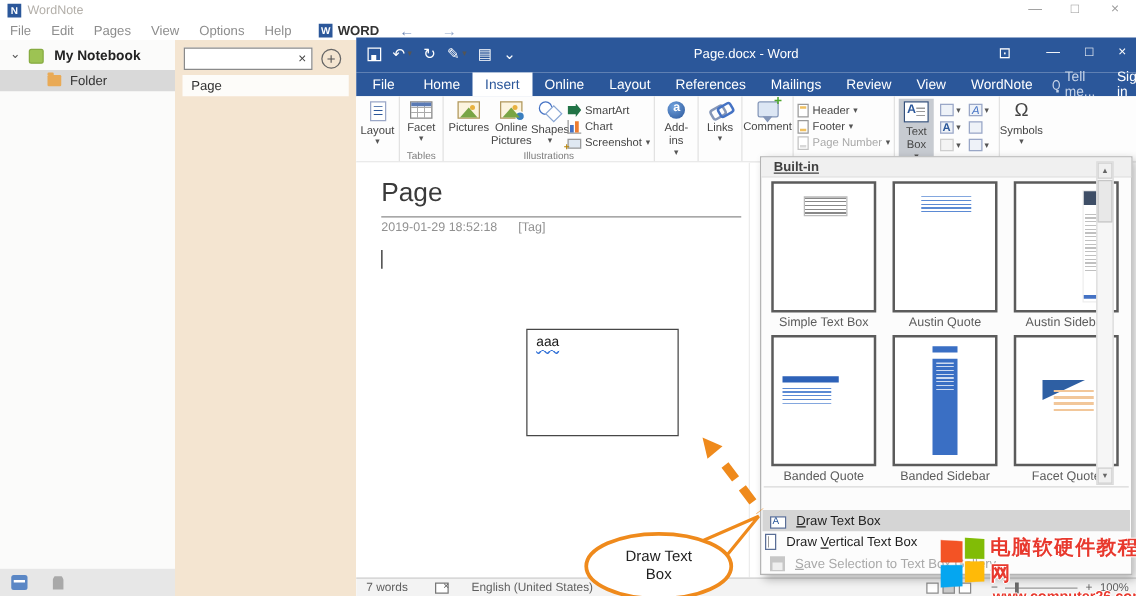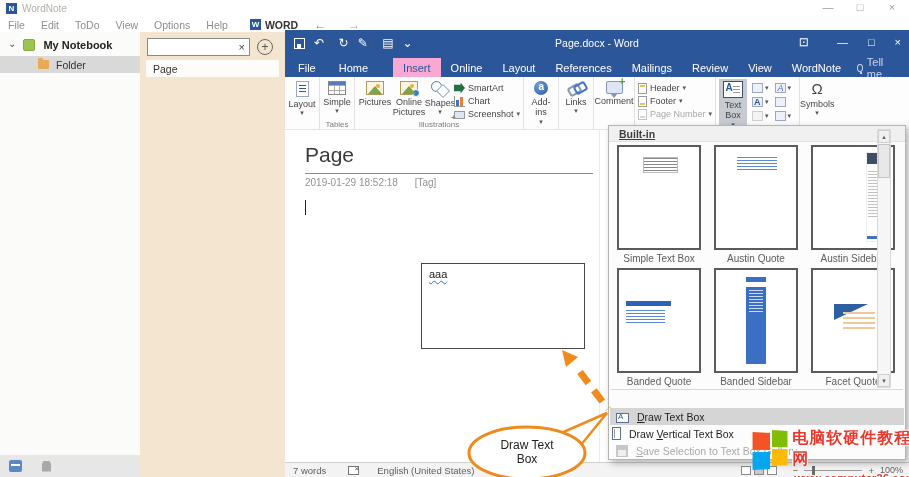--- a/index.html
+++ b/index.html
@@ -56,21 +56,21 @@
   .qat .sm { font-size:7px; margin-left:-7px; }
   .i-save { width:11px; height:11px; border:1.5px solid #fff; position:relative; }
   .i-save:before { content:""; position:absolute; left:2px; bottom:0; width:4px; height:4px; background:#fff; }
   .w-title { position:absolute; left:0; right:0; top:7px; text-align:center; font-size:10.5px; color:#fff; }
   .w-controls { position:absolute; right:8px; top:5px; display:flex; gap:20px; font-size:11px; align-items:center; }
   .w-ribbonopts { margin-right:8px; font-size:12px; }
 
   .w-tabs { position:absolute; left:0; top:28px; width:624px; height:19px; background:#2b579a; display:flex; align-items:stretch;
     font-size:11px; color:#fff; }
   .w-tab { display:flex; align-items:center; padding:0 10px; }
-  .w-tab.active { background:#f9a8d4; color:#2b579a;margin-left:15px; }
+  .w-tab.active { background:#ffffff; color:#2b579a; }
   .w-tab.file { padding:0 13px; }
   .w-tabs .spacer { flex:1; }
   .tellme { display:flex; align-items:center; gap:4px; color:#c7d4e8; padding:0 6px; }
   .bulb { width:8px; height:8px; border:1px solid #c7d4e8; border-radius:50%; position:relative; }
   .bulb:before { content:""; position:absolute; left:2px; top:7px; width:2px; height:2px; background:#c7d4e8; }
   .signin { display:flex; align-items:center; padding:0 9px; }
 
   
   .ribbon { position:absolute; left:0; top:47px; width:624px; height:53px; background:#fdfdfd; display:flex; border-bottom:1px solid #e4e4e4; }
   .rgroup { position:relative; display:flex; align-items:flex-start; border-right:1px solid #e2e2e2; padding:2px 3px 10px 3px; }
@@ -138,21 +138,21 @@
   .msq.dis { border-color:#cfcfcf; background:#f4f4f4; }
   .i-omega { font-size:15px; color:#444; line-height:16px; }
 
   
   .doc { position:absolute; left:0; top:100px; width:315px; height:332px; background:#fff; border-right:1px solid #ececec; }
   .doc-title { position:absolute; left:20px; top:13px; font-size:21px; color:#3a3a3a; }
   .doc-rule { position:absolute; left:20px; top:43px; width:288px; border-bottom:1px solid #8c8c8c; }
   .doc-meta { position:absolute; left:20px; top:47px; font-size:10px; color:#919191; }
   .doc-meta .tag { margin-left:14px; }
   .doc-cursor { position:absolute; left:20px; top:70px; width:1px; height:15px; background:#222; }
-  .doc-textbox { position:absolute; left:136px; top:133px; width:164px; height:86px; border:1.5px solid #474747; background:#fff; }
+  .doc-textbox { position:absolute; left:136px; top:133px; width:122px; height:86px; border:1.5px solid #474747; background:#fff; }
   .doc-textbox span { position:absolute; left:7px; top:4px; font-size:11px; color:#1a1a1a;
     text-decoration:underline wavy #2f6fd6 1px; text-underline-offset:2px; }
 
   
   .statusbar { position:absolute; left:0; top:432px; width:624px; height:15px; background:#f3f3f3; border-top:1px solid #d0d0d0;
     display:flex; align-items:center; font-size:9.5px; color:#5f5f5f; }
   .sb-words { margin-left:8px; }
   .i-proof { width:11px; height:9px; border:1px solid #777; margin-left:22px; position:relative; background:#fff; }
   .i-proof:before { content:"×"; position:absolute; right:-1px; top:-3px; font-size:8px; color:#555; }
   .sb-lang { margin-left:18px; }
@@ -238,21 +238,21 @@
     <div class="wn-controls">
       <span>—</span>
       <span>□</span>
       <span>×</span>
     </div>
   </div>
 
   <div class="wn-menubar">
     <span class="mi">File</span>
     <span class="mi">Edit</span>
-    <span class="mi">ToDo</span>
+    <span class="mi">Pages</span>
     <span class="mi">View</span>
     <span class="mi">Options</span>
     <span class="mi">Help</span>
     <span class="wn-word-btn">
       <span class="wn-word-ico">W</span>
       <span>WORD</span>
     </span>
     <span class="wn-nav">←</span>
     <span class="wn-nav fwd">→</span>
   </div>
@@ -331,21 +331,21 @@
       <div class="rgroup">
         <div class="bigbtn narrow">
           <span class="ic i-pages"></span>
           <span class="blabel">Layout</span>
           <span class="caret">▾</span>
         </div>
       </div>
       <div class="rgroup">
         <div class="bigbtn narrow">
           <span class="ic i-table"></span>
-          <span class="blabel">Simple</span>
+          <span class="blabel">Facet</span>
           <span class="caret">▾</span>
         </div>
         <span class="glabel">Tables</span>
       </div>
       <div class="rgroup">
         <div class="bigbtn">
           <span class="ic i-pic"></span>
           <span class="blabel">Pictures</span>
         </div>
         <div class="bigbtn">

